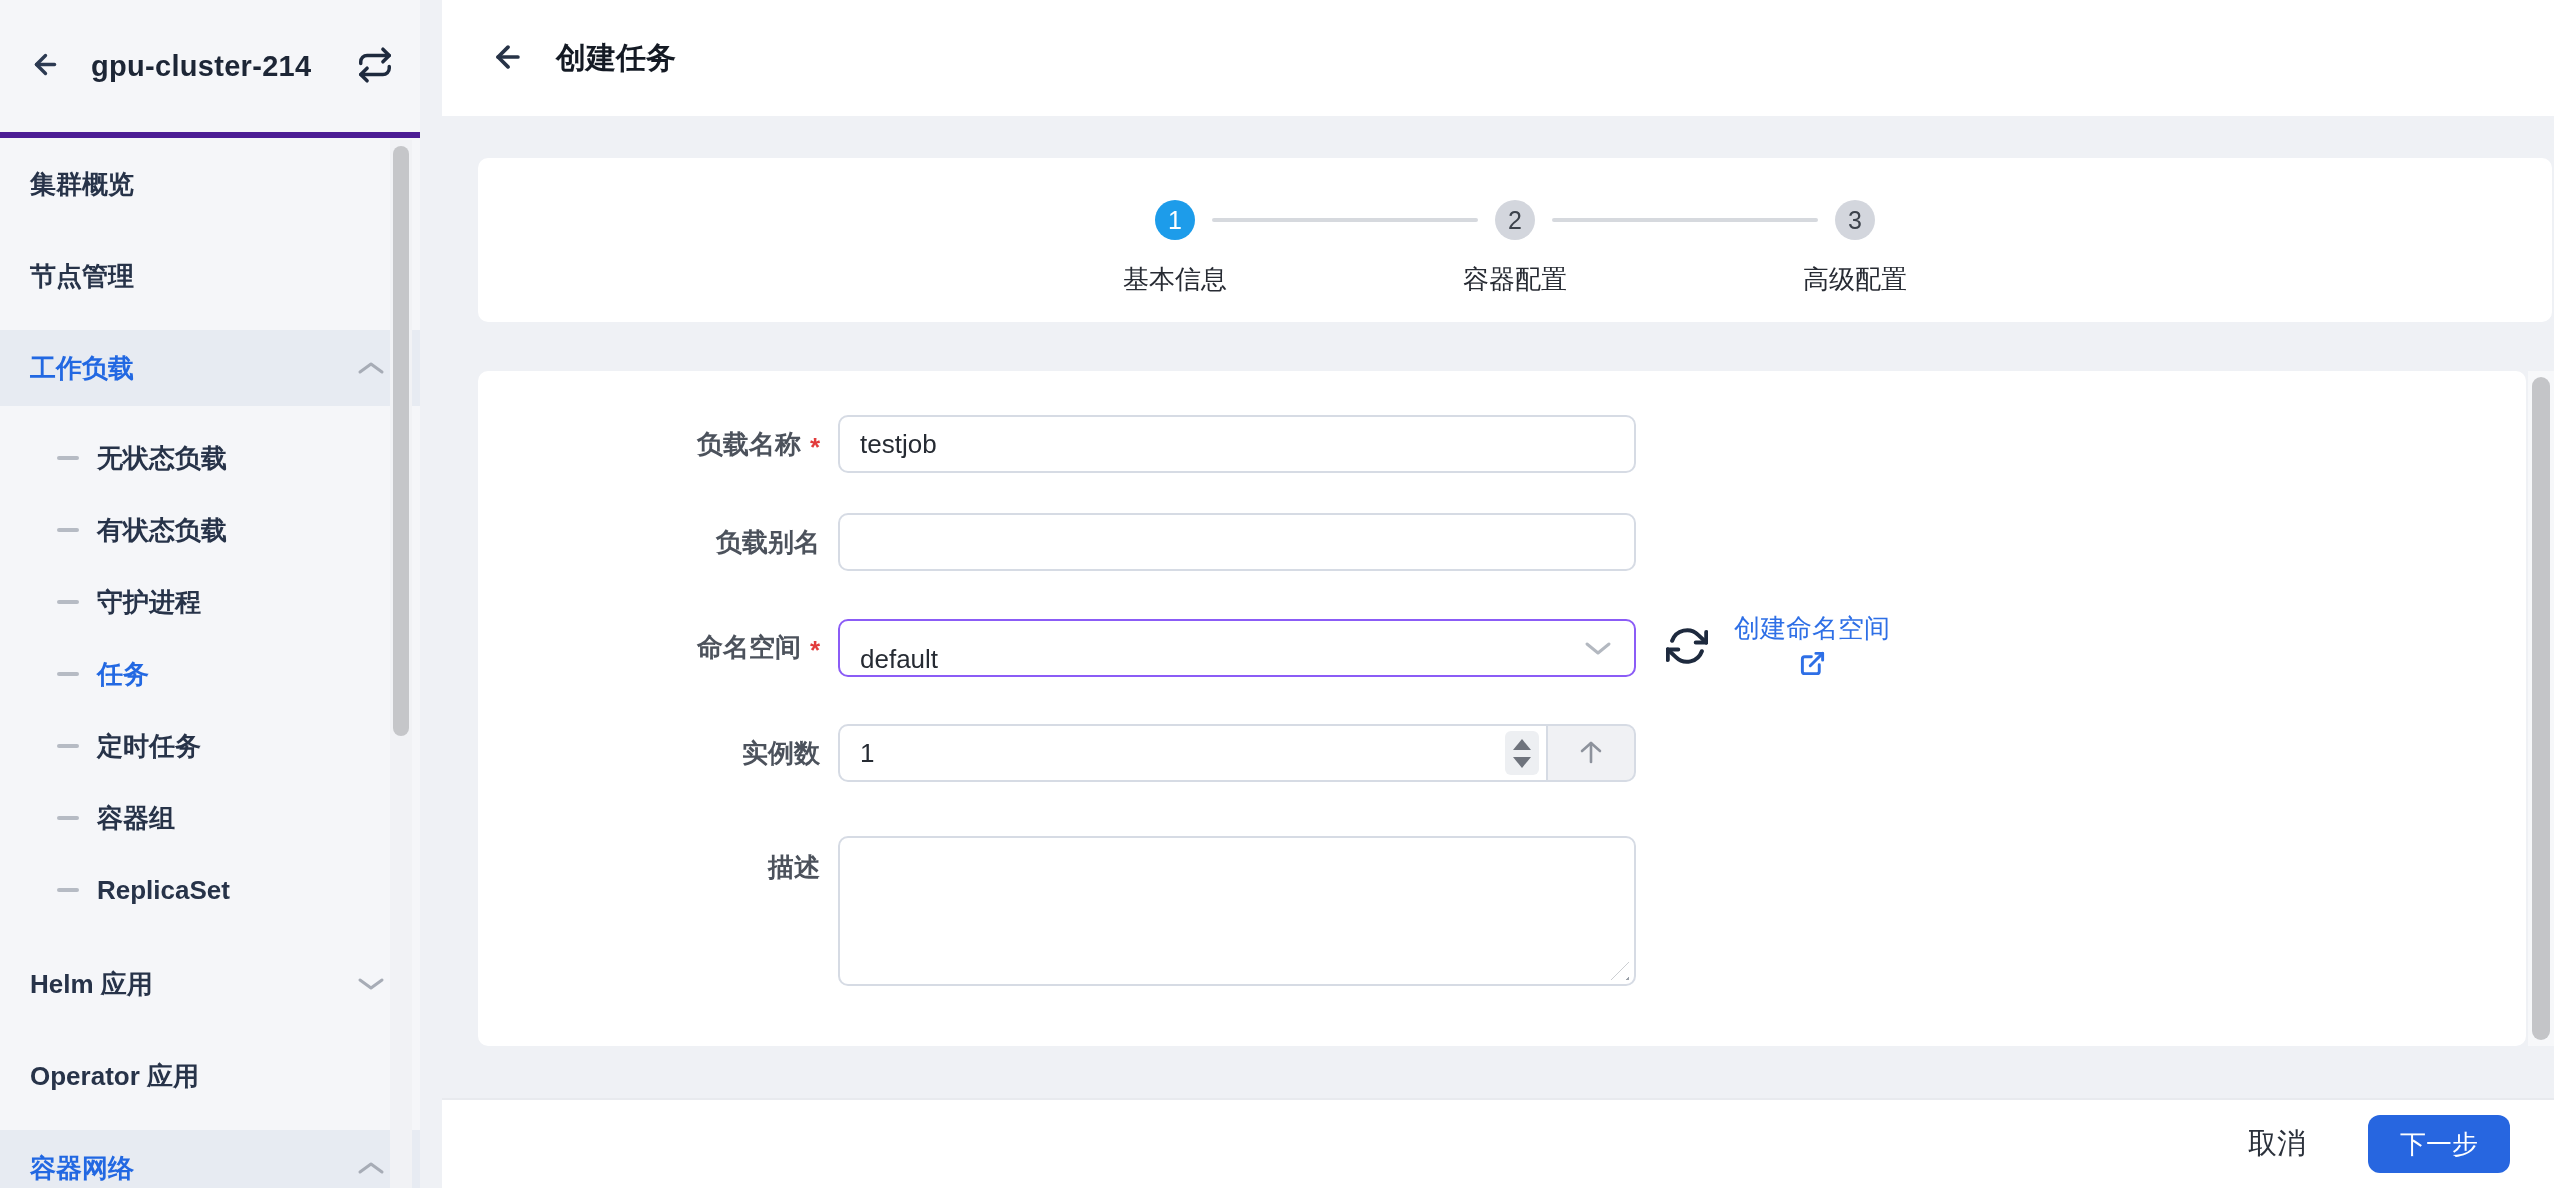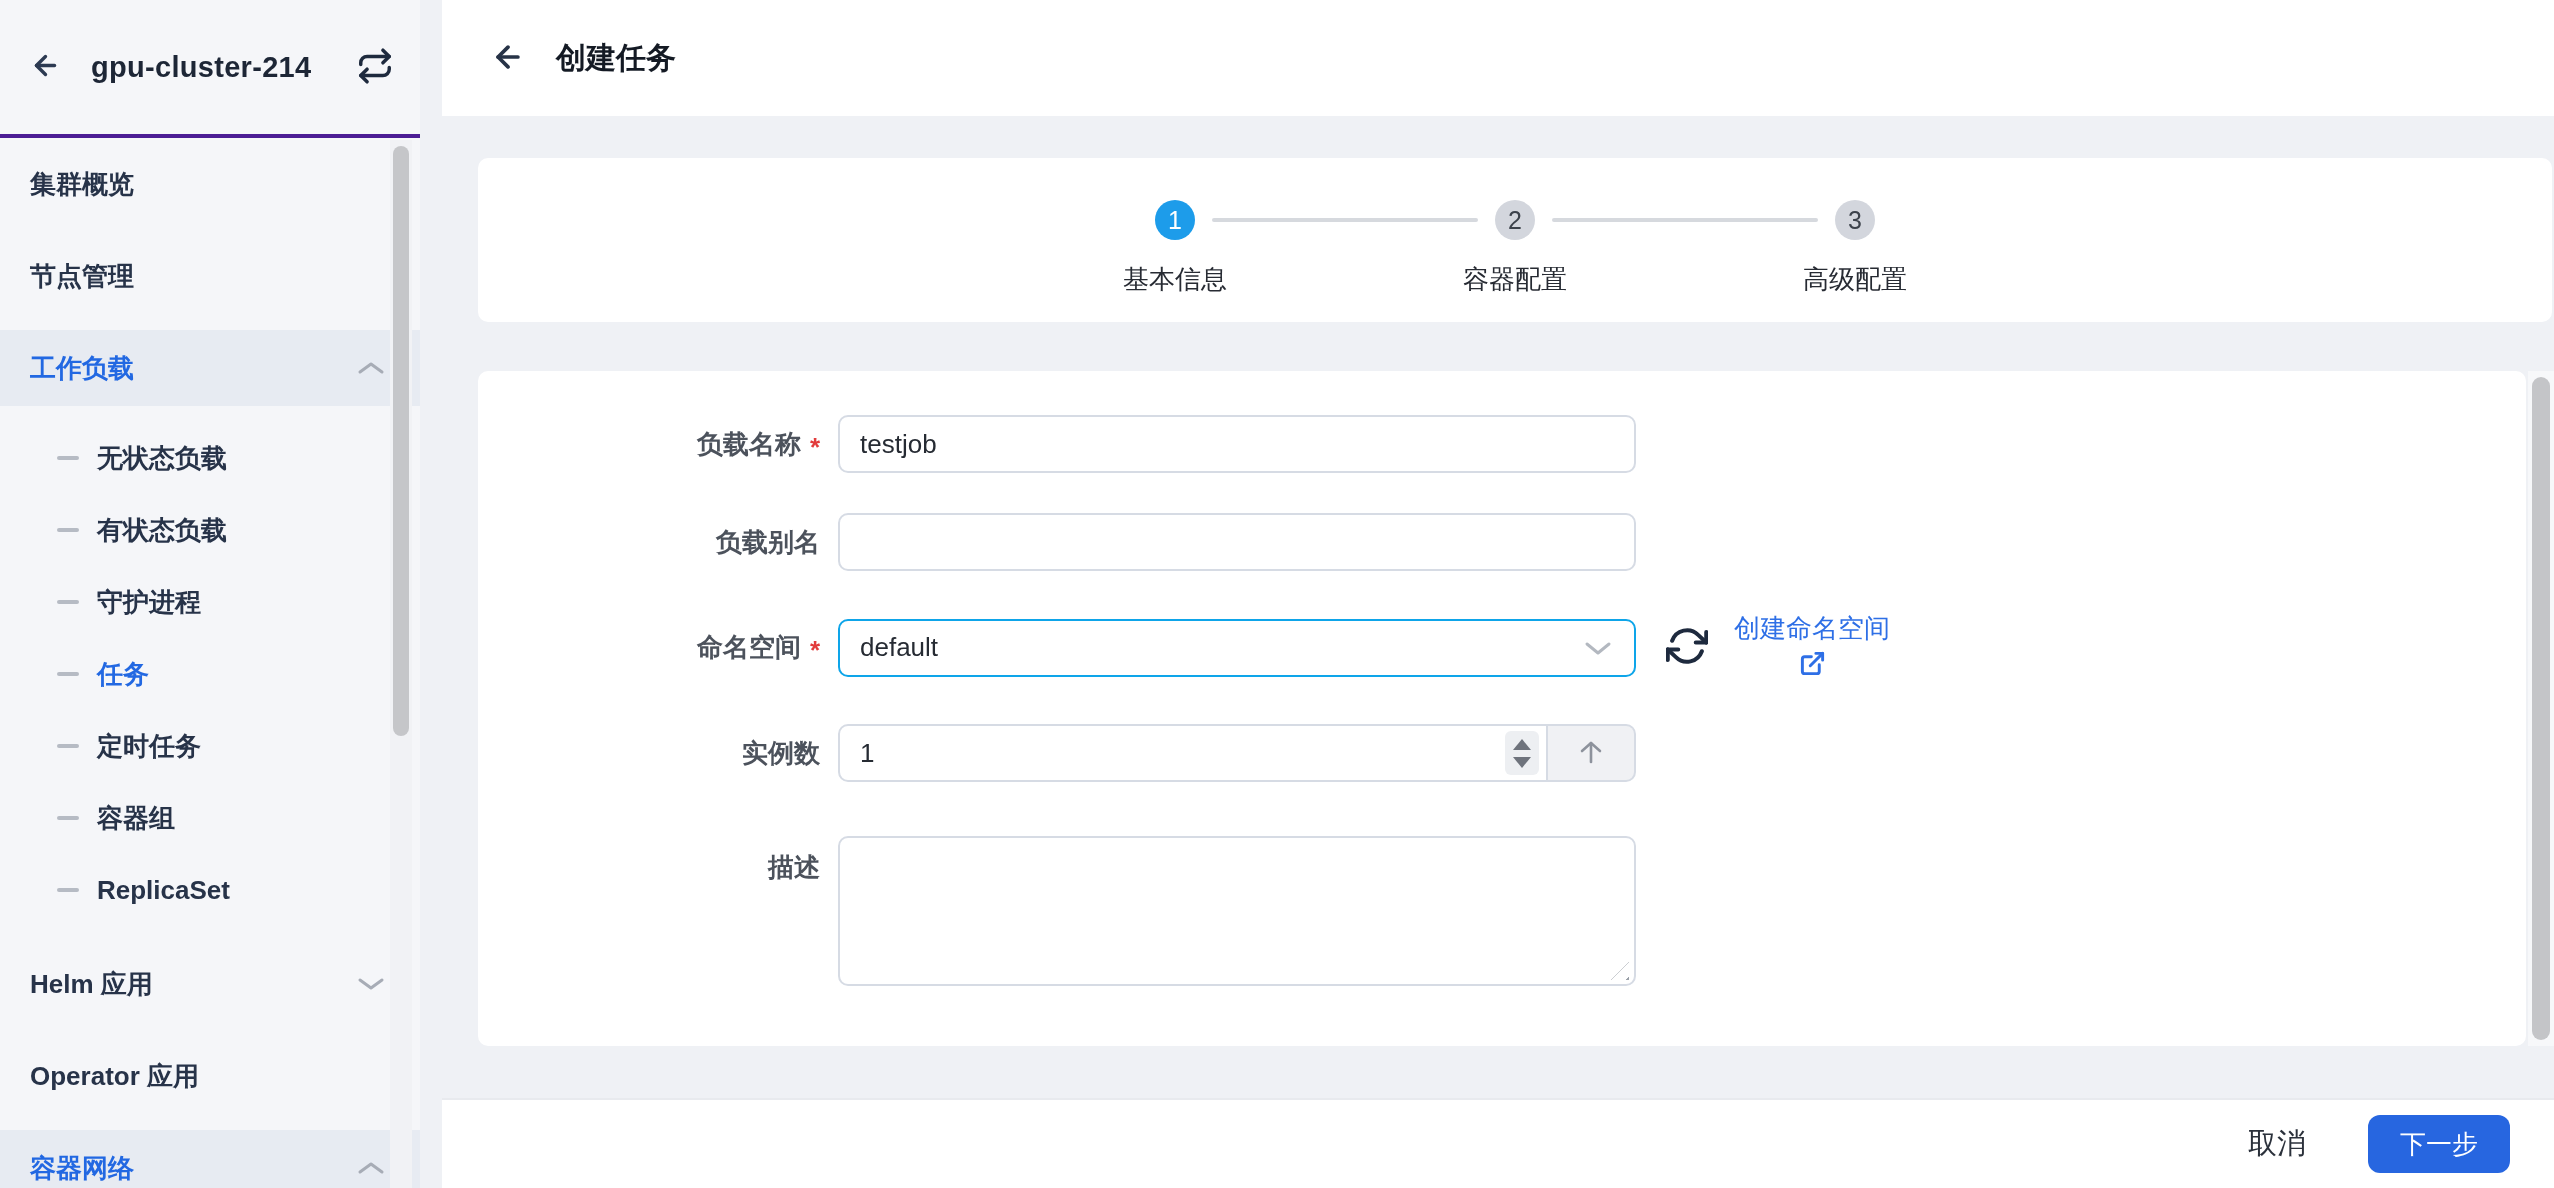--- a/index.html
+++ b/index.html
@@ -5,21 +5,21 @@
   html,body{margin:0;padding:0;}
   body{
     width:2554px;height:1188px;position:relative;overflow:hidden;
     background:#eff1f5;
     font-family:"Liberation Sans","DejaVu Sans",sans-serif;
     -webkit-font-smoothing:antialiased;
   }
   
   .sidebar{position:absolute;left:0;top:0;width:420px;height:1188px;background:#f5f6f9;}
   .sb-header{height:138px;box-sizing:border-box;display:flex;align-items:center;
-    padding:0 26px 0 30px;border-bottom:4px solid #4c1d95;}
+    padding:0 26px 0 30px;border-bottom:6px solid #4c1d95;}
   .sb-title{font-size:29px;font-weight:700;color:#1d2636;margin-left:30px;flex:1;letter-spacing:.3px;}
   .icon-btn{display:flex;align-items:center;justify-content:center;cursor:pointer;background:none;border:none;padding:0;}
   .nav{position:relative;}
   .nav-item{height:92px;display:flex;align-items:center;box-sizing:border-box;
     padding:0 34px 0 30px;font-size:26px;font-weight:600;color:#273349;cursor:pointer;}
   .nav-item.sub{height:72px;padding-left:57px;font-weight:600;}
   .nav-item.hl{background-image:linear-gradient(#e7ebf2,#e7ebf2);background-repeat:no-repeat;
     background-position:center;background-size:100% 76px;}
   .nav-item.hl .lbl{color:#2268e2;}
   .nav-item.blue .lbl{color:#2268e2;}
@@ -51,22 +51,22 @@
   
   .frow{display:flex;align-items:center;}
   .frow.ta{align-items:flex-start;margin-top:14px;}
   .flabel{flex:0 0 360px;box-sizing:border-box;display:flex;justify-content:flex-end;align-items:center;
     padding-right:18px;font-size:26px;color:#4c525c;font-weight:bold;}
   .flabel.top{padding-top:14px;}
   .req{color:#e23c3c;margin-left:9px;margin-top:6px;font-size:26px;}
   .fctrl{width:798px;display:flex;align-items:center;}
   .txt{width:798px;height:58px;box-sizing:border-box;border:2px solid #d6dbe4;border-radius:10px;
     font-size:26px;color:#262b33;padding:0 20px;outline:none;background:#fff;font-family:inherit;}
-  .select{position:relative;width:798px;height:58px;box-sizing:border-box;border:2px solid #0ea5e9;
-    border-radius:10px;display:flex;align-items:center;padding:0 56px 0 20px;font-size:26px;color:#262b33;
+  .select{position:relative;width:798px;height:58px;box-sizing:border-box;border:2px solid #8b5cf6;
+    border-radius:10px;display:flex;align-items:flex-end;padding:0 56px 0 20px;font-size:26px;color:#262b33;
     background:#fff;cursor:pointer;}
   .select .sel-chev{position:absolute;right:22px;top:50%;transform:translateY(-50%);display:flex;}
   .ns-extra{display:flex;align-items:center;margin-left:30px;gap:26px;}
   .ns-link{display:flex;align-items:center;gap:4px;color:#2e6fe6;font-size:26px;cursor:pointer;white-space:nowrap;flex-direction:column;}
   
   .num-group{display:flex;width:798px;}
   .num-wrap{position:relative;width:710px;}
   .num-input{width:100%;height:58px;box-sizing:border-box;border:2px solid #d6dbe4;border-right:2px solid #d6dbe4;
     border-radius:10px 0 0 10px;font-size:26px;color:#262b33;padding:0 60px 0 20px;outline:none;font-family:inherit;}
   .spin{position:absolute;right:9px;top:7px;bottom:7px;width:34px;background:#edeff2;border-radius:6px;

